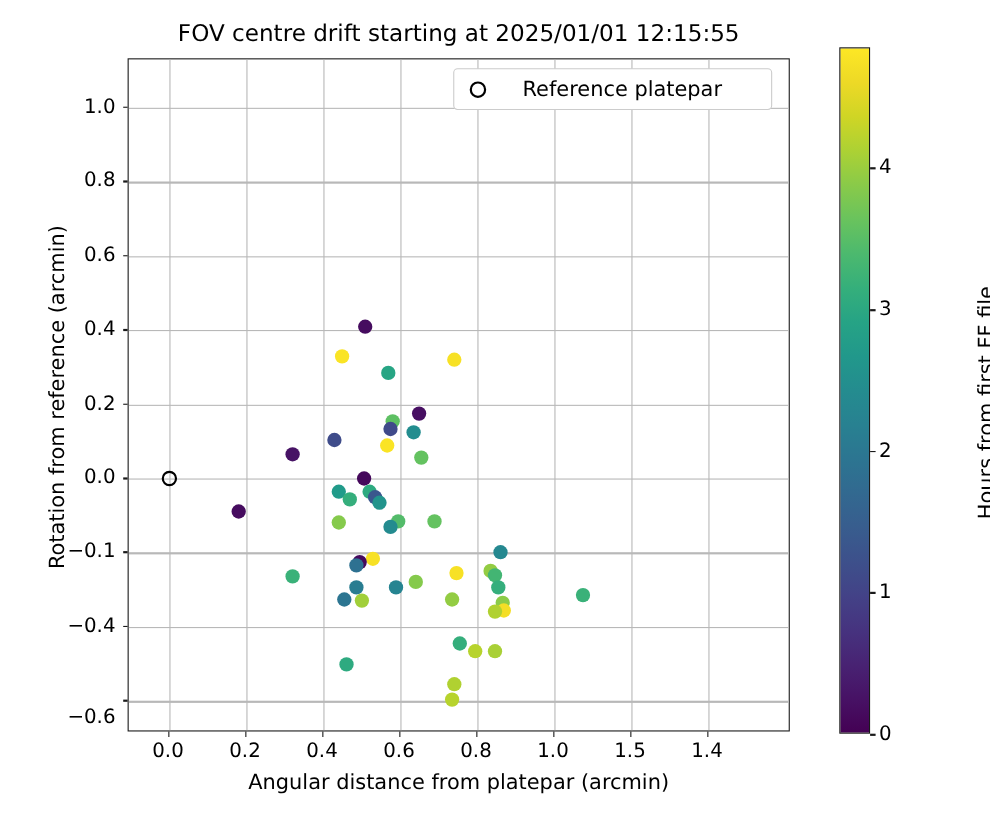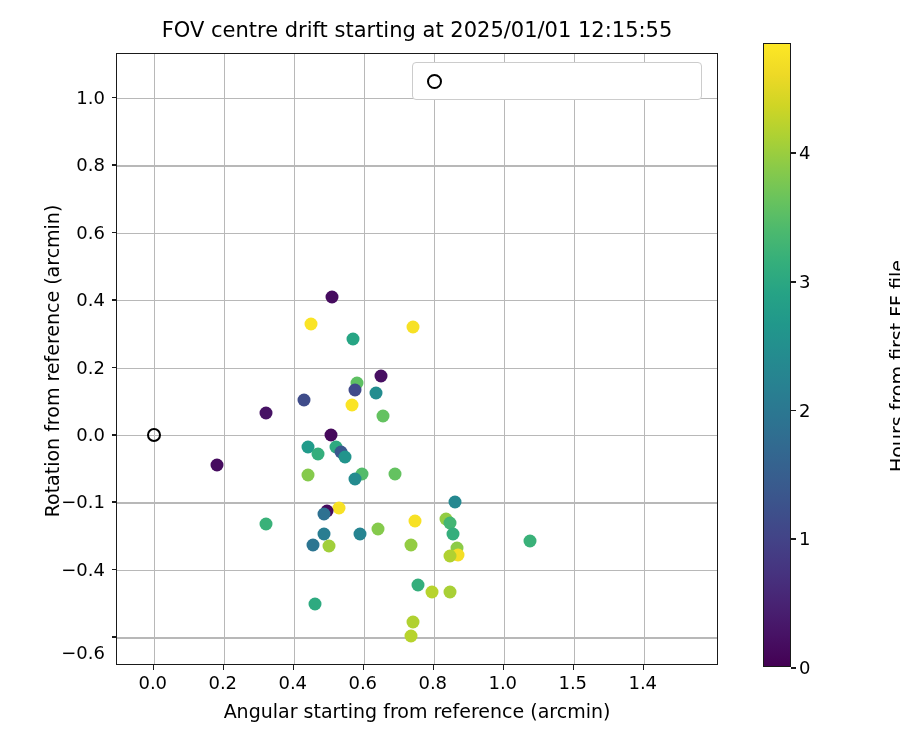--- a/index.html
+++ b/index.html
@@ -289,25 +289,26 @@
       <div class="ytick-mark" style="top: 299.149px;"></div>
       <div class="ytick-label" style="top: 299.149px;">0.4</div>
       <div class="ytick-mark" style="top: 231.711px;"></div>
       <div class="ytick-label" style="top: 231.711px;">0.6</div>
       <div class="ytick-mark" style="top: 164.273px;"></div>
       <div class="ytick-label" style="top: 164.273px;">0.8</div>
       <div class="ytick-mark" style="top: 96.8347px;"></div>
       <div class="ytick-label" style="top: 96.8347px;">1.0</div>
     </div>
 
-  <div id="xlabel">Angular starting from reference (arcmin)</div>
+  <div id="xlabel">Angular distance from platepar (arcmin)</div>
   <div id="ylabel">Rotation from reference (arcmin)</div>
 
   <div id="legend">
     <div id="legend-marker"></div>
+    <div id="legend-label">Reference platepar</div>
   </div>
 
   <div id="colorbar" style="background: linear-gradient(to top, rgb(68, 1, 84) 0%, rgb(71, 18, 101) 5%, rgb(72, 35, 115) 10%, rgb(70, 51, 127) 15%, rgb(67, 66, 135) 20%, rgb(61, 80, 139) 25%, rgb(56, 93, 142) 30%, rgb(50, 105, 144) 35%, rgb(44, 117, 145) 40%, rgb(40, 129, 145) 45%, rgb(36, 140, 143) 50%, rgb(33, 152, 139) 55%, rgb(38, 163, 133) 60%, rgb(53, 175, 123) 65%, rgb(76, 185, 110) 70%, rgb(105, 195, 93) 75%, rgb(137, 202, 73) 80%, rgb(172, 209, 52) 85%, rgb(207, 213, 37) 90%, rgb(237, 217, 38) 95%, rgb(253, 231, 37) 100%);"></div>
   <div id="cbticks-layer">
       <div class="cbtick-mark" style="top: 667px;"></div>
       <div class="cbtick-label" style="top: 667px;">0</div>
       <div class="cbtick-mark" style="top: 538.34px;"></div>
       <div class="cbtick-label" style="top: 538.34px;">1</div>
       <div class="cbtick-mark" style="top: 409.68px;"></div>
       <div class="cbtick-label" style="top: 409.68px;">2</div>

